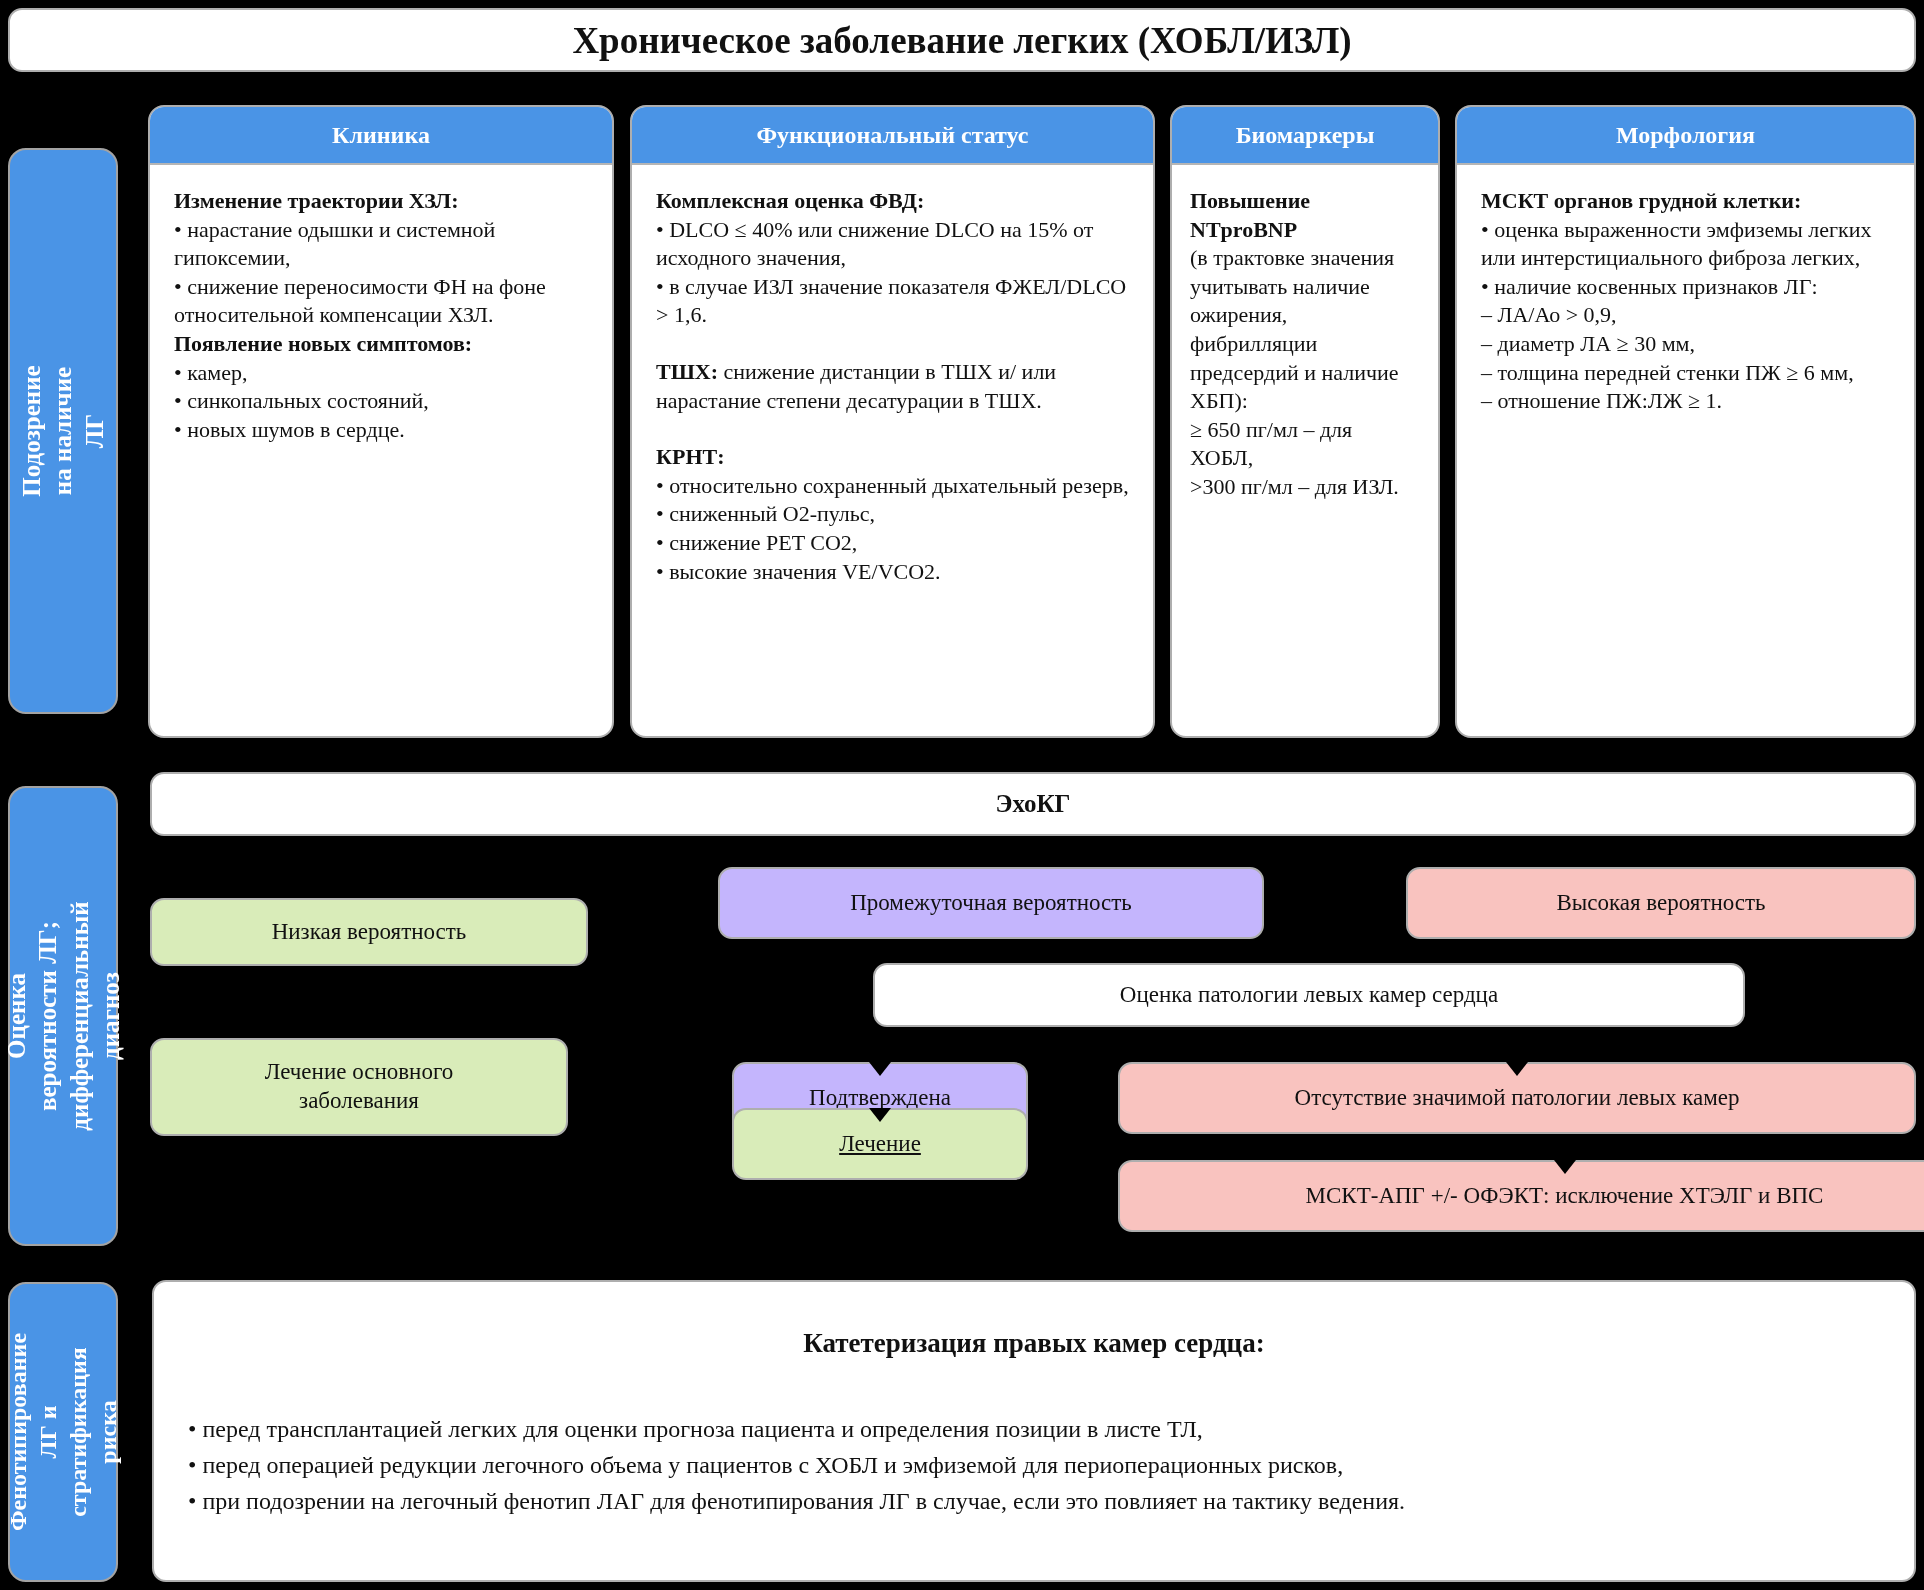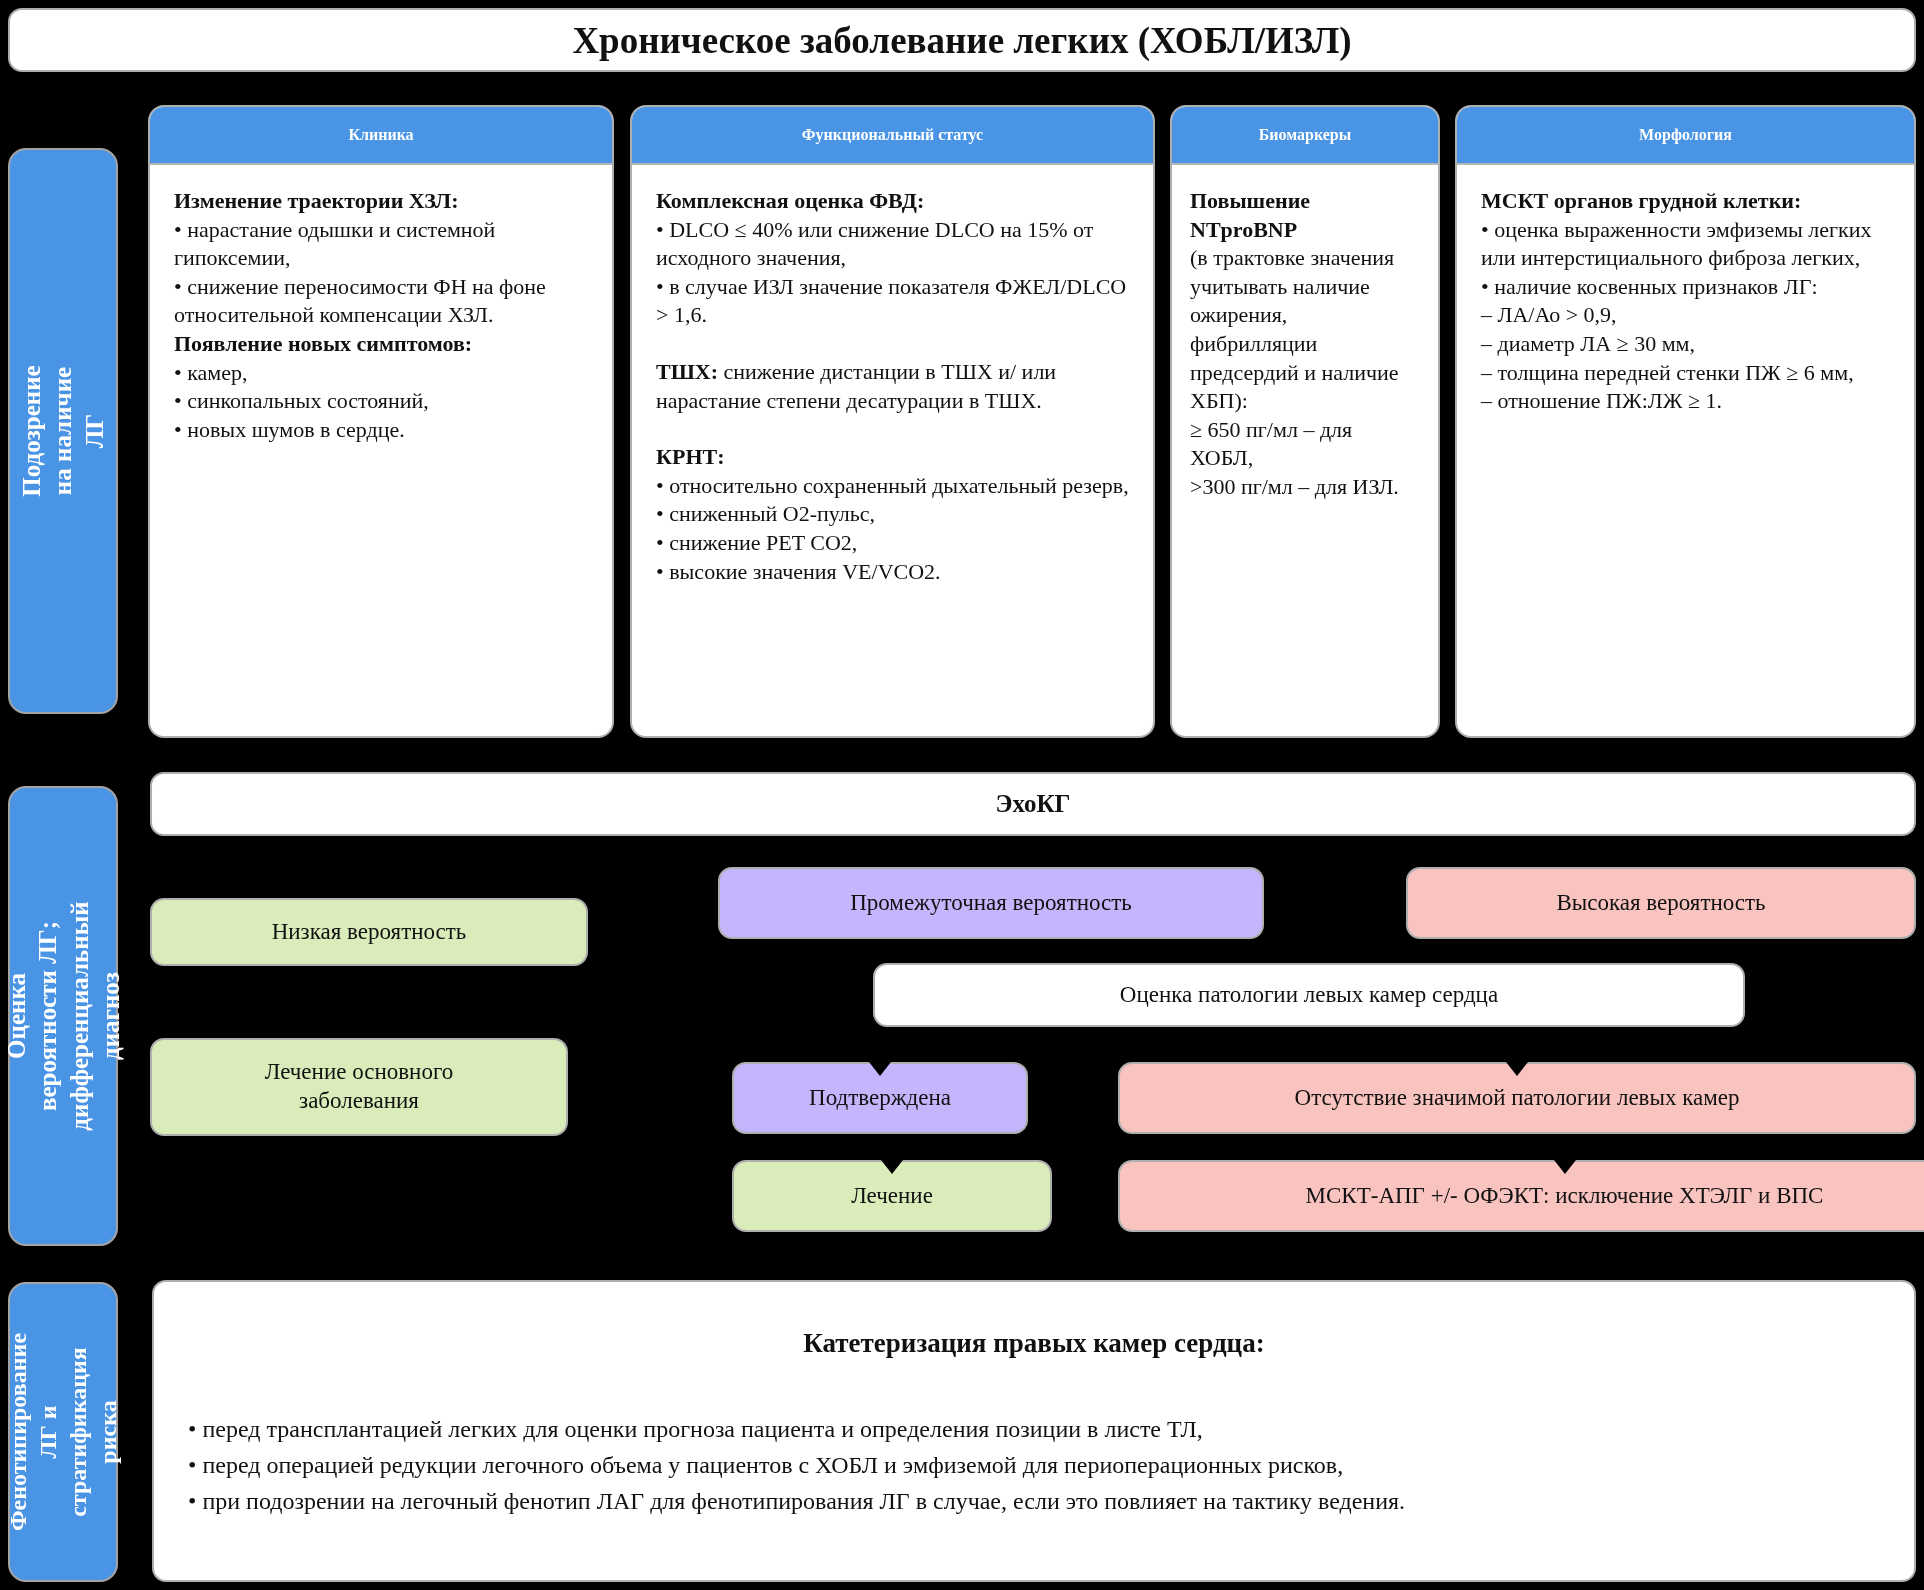--- a/index.html
+++ b/index.html
@@ -13,21 +13,21 @@
   .side-label{background:#4a94e6;border:2px solid #a3a3a3;border-radius:18px;}
   .side-label .rot{
     position:absolute;left:50%;top:50%;
     transform:translate(-50%,-50%) rotate(-90deg);
     color:#fff;font-weight:bold;font-size:25px;line-height:1.25;
     white-space:pre-line;text-align:center;
   }
   .col{overflow:hidden;border-radius:16px;background:#fff;}
   .col-header{
     background:#4a94e6;height:56px;border-bottom:2px solid #b5b5b5;
-    color:#fff;font-weight:bold;font-size:16px;
+    color:#fff;font-weight:bold;font-size:24px;
     display:flex;align-items:center;justify-content:center;text-align:center;
     border-radius:12px 12px 0 0;
   }
   .col-body{padding:22px 24px;font-size:22px;line-height:1.3;}
   .para{margin:0;}
   .spacer{height:28px;}
   .mid{font-size:23px;line-height:1.25;}
   .green{background:#d9ecb9;}
   .yellow{background:#c4b5fd;}
   .pink{background:#f9c3bf;}
@@ -126,21 +126,21 @@
   <div class="box center mid yellow" style="left:732px;top:1062px;width:296px;height:72px;">
     <span class="arrowhead"></span>
     <span>Подтверждена</span>
   </div>
 
   <div class="box center mid pink" style="left:1118px;top:1062px;width:798px;height:72px;">
     <span class="arrowhead"></span>
     <span>Отсутствие значимой патологии левых камер</span>
   </div>
 
-  <div class="box center mid green" style="left:732px;top:1160px;width:320px;height:72px;">
+  <div class="box center mid green" style="left:732px;top:1108px;width:296px;height:72px;text-decoration:underline;">
     <span class="arrowhead"></span>
     <span>Лечение</span>
   </div>
 
   <div class="box center mid pink" style="left:1118px;top:1160px;width:893px;height:72px;">
     <span class="arrowhead"></span>
     <span>МСКТ-АПГ +/- ОФЭКТ: исключение ХТЭЛГ и ВПС</span>
   </div>
 
   <div class="box side-label" style="left:8px;top:1282px;width:110px;height:300px;">

